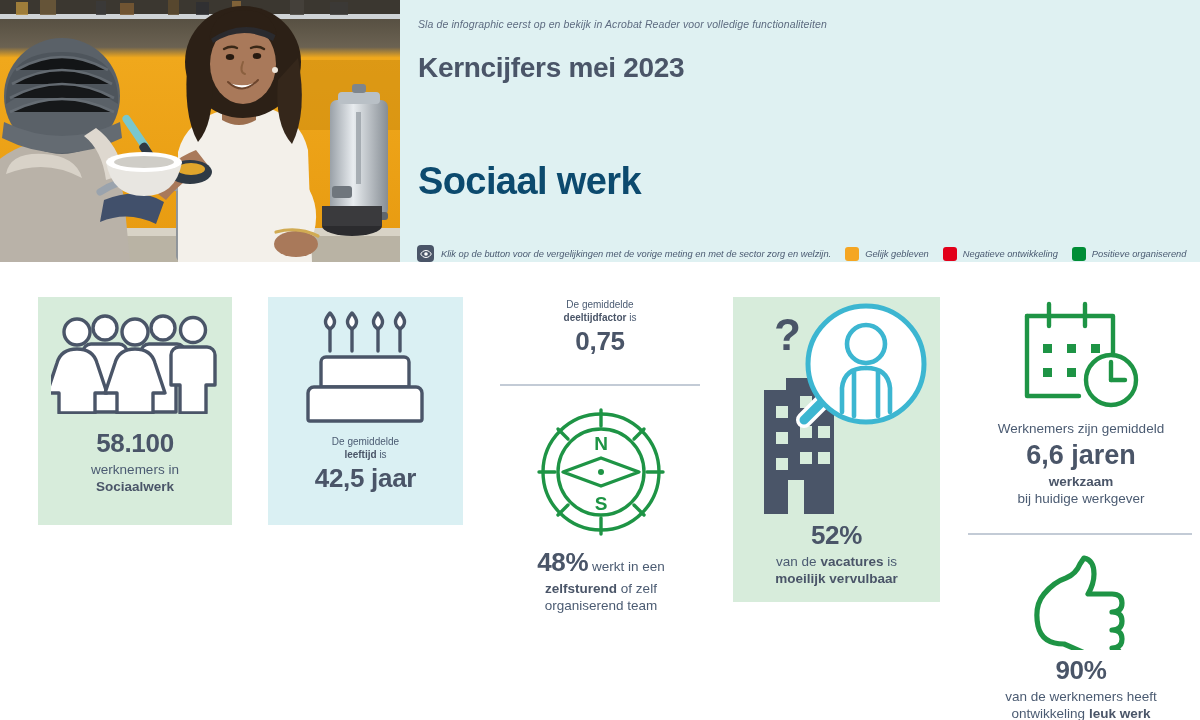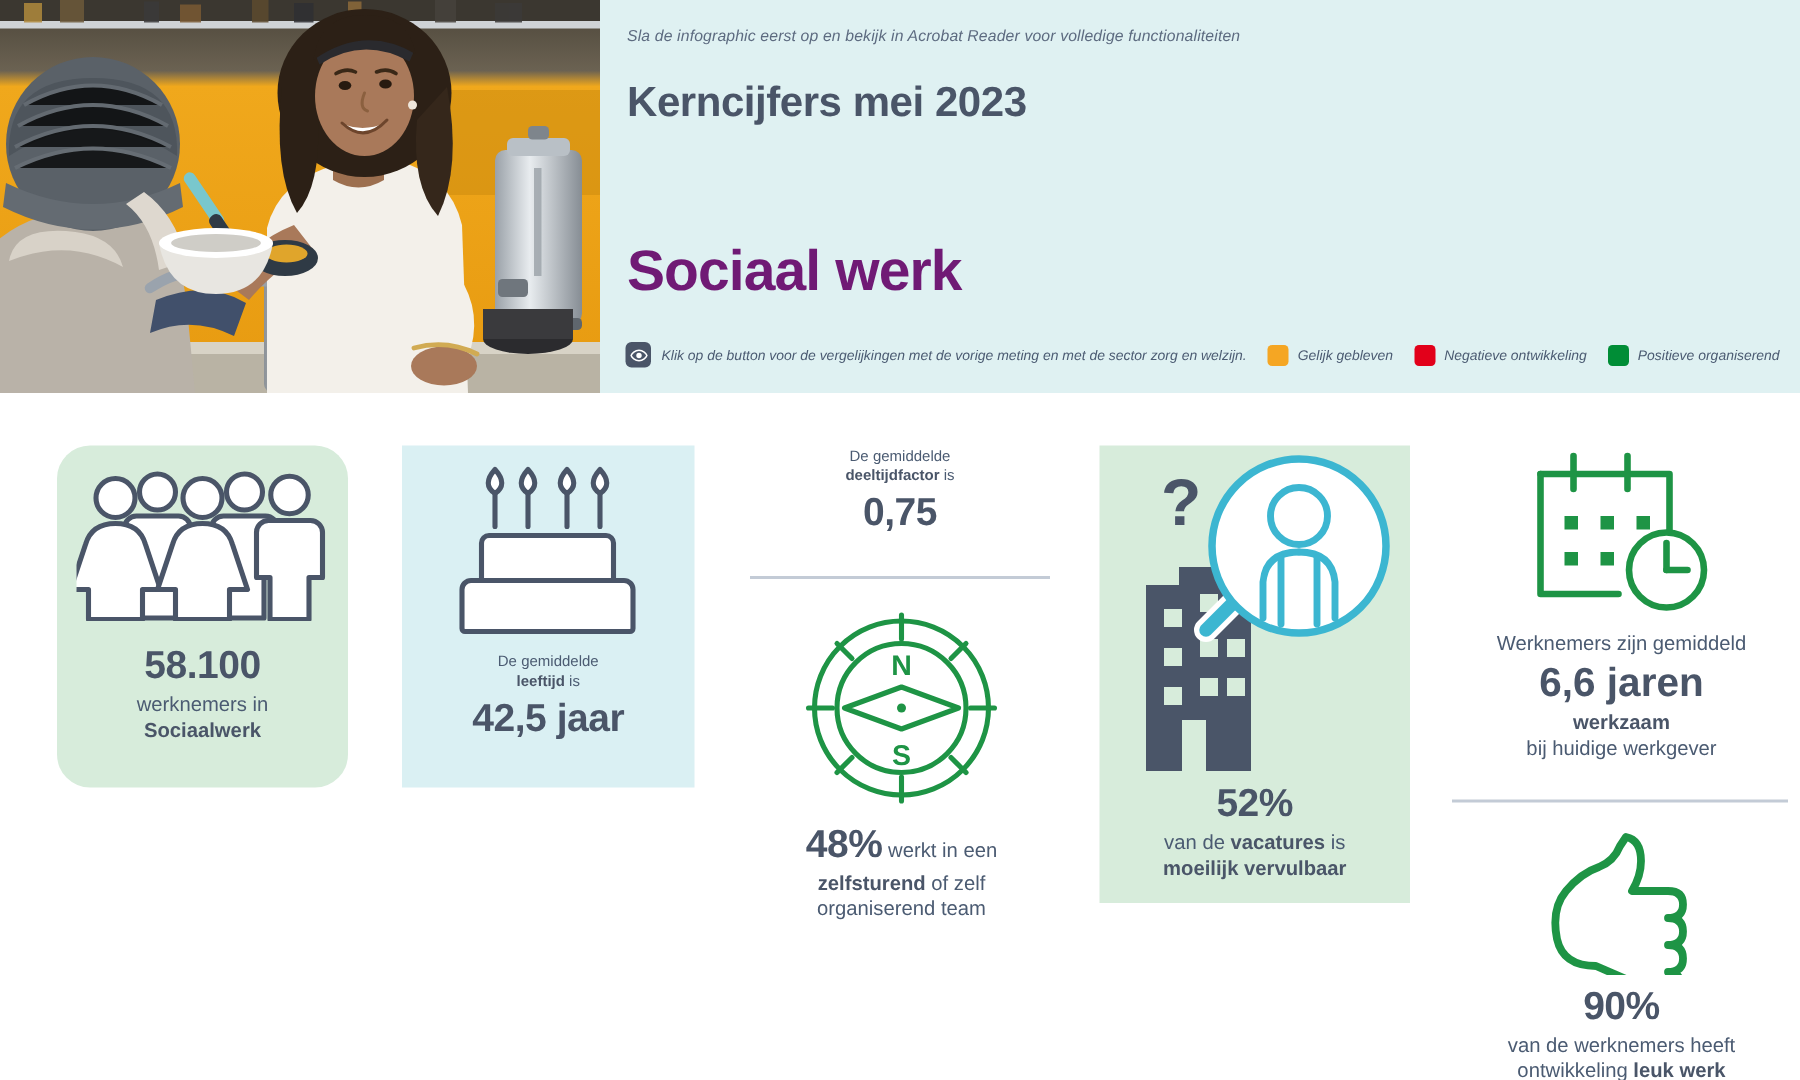--- a/index.html
+++ b/index.html
@@ -24,25 +24,25 @@
   .hdr-note {
     position: absolute; left: 418px; top: 18px; width: 540px;
     font-size: 10.5px; font-style: italic; color: #5d6b80; letter-spacing: 0.1px;
   }
   .hdr-title {
     position: absolute; left: 418px; top: 52px;
     font-size: 28px; font-weight: bold; color: #4a5568; letter-spacing: -0.3px;
   }
   .hdr-sector {
     position: absolute; left: 418px; top: 160px;
-    font-size: 38px; font-weight: bold; color: #701a75; letter-spacing: -0.6px;
+    font-size: 38px; font-weight: bold; color: #0c4a6e; letter-spacing: -0.6px;
   }
 
   
-  .legend { position: absolute; left: 417px; top: 228px; display: flex; align-items: center; }
+  .legend { position: absolute; left: 417px; top: 245px; display: flex; align-items: center; }
   .eye-btn {
     width: 17px; height: 17px; border-radius: 4px; background: #4a5568;
     display: flex; align-items: center; justify-content: center; flex: 0 0 auto;
   }
   .eye-btn svg { width: 12px; height: 12px; display: block; }
   .legend-note {
     font-size: 9.3px; font-style: italic; color: #4b5b72; margin-left: 7px; white-space: nowrap;
   }
   .sw { width: 14px; height: 14px; border-radius: 3px; flex: 0 0 auto; margin-left: 14px; }
   .sw-label { font-size: 9.3px; font-style: italic; color: #4b5b72; margin-left: 6px; white-space: nowrap; }
@@ -234,21 +234,21 @@
       <span class="sw-label">Negatieve ontwikkeling</span>
 
       <span class="sw" style="background:#008d36"></span>
       <span class="sw-label">Positieve organiserend</span>
     </div>
 
   </div>
 
   <div class="body">
 
-    <div class="card card-green" style="left:38px; top:35px; width:194px; height:228px;border-radius:22px;">
+    <div class="card card-green" style="left:38px; top:35px; width:194px; height:228px;">
       <div class="icon-wrap" style="height:130px;">
         <svg width="168" height="104" viewBox="0 0 168 104" xmlns="http://www.w3.org/2000/svg" aria-hidden="true">
           <g fill="#ffffff" stroke="#4a5568" stroke-width="3.4" stroke-linejoin="round">
 
             <circle cx="54" cy="18" r="12"></circle>
             <path d="M40 34 h28 a8 8 0 0 1 8 8 v28 h-9 v32 h-26 v-32 h-9 v-28 a8 8 0 0 1 8 -8 z"></path>
 
             <circle cx="112" cy="18" r="12"></circle>
             <path d="M98 34 h28 a8 8 0 0 1 8 8 v28 h-9 v32 h-26 v-32 h-9 v-28 a8 8 0 0 1 8 -8 z"></path>
 

